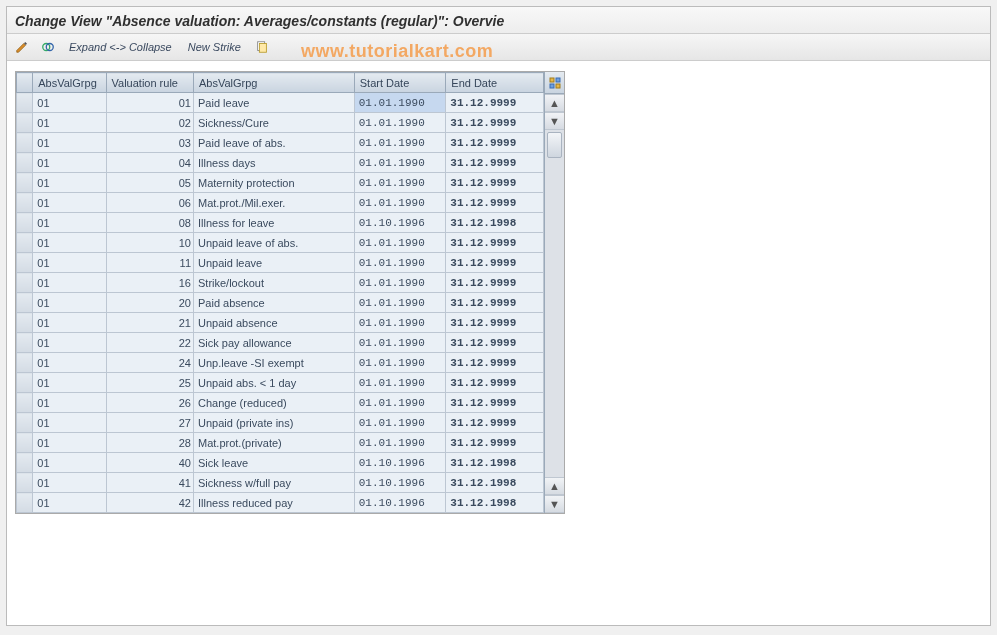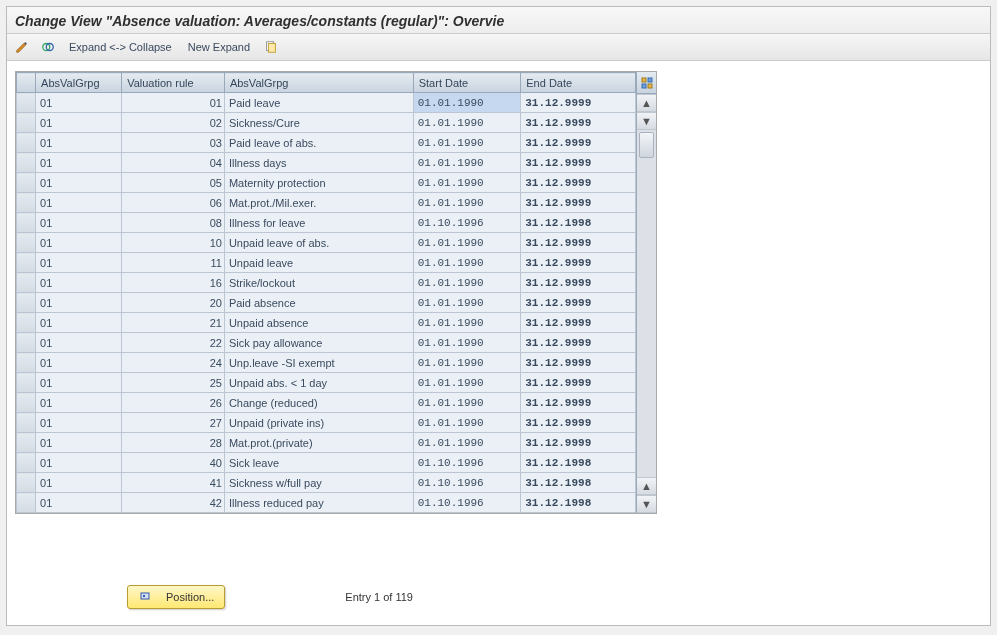--- a/index.html
+++ b/index.html
@@ -29,20 +29,21 @@
       background: linear-gradient(#f8f8f8,#ededed);
     }
     .toolbar {
       display: flex;
       align-items: center;
       gap: 8px;
       padding: 4px 6px;
       background: linear-gradient(#f6f6f6,#e6e6e6);
       border-top: 1px solid #ccc;
       border-bottom: 1px solid #ccc;
+      font-style: italic;
     }
     .tb-icon {
       width: 18px;
       height: 18px;
       display: inline-flex;
       align-items: center;
       justify-content: center;
       border: 1px solid transparent;
       border-radius: 2px;
       font-size: 13px;
@@ -63,21 +64,21 @@
       color: #f4a55c;
       letter-spacing: 0.5px;
       pointer-events: none;
       opacity: 0.95;
     }
     .content {
       padding: 10px 8px 0 8px;
     }
     .table-frame {
       display: flex;
-      width: 642px;
+      width: 550px;
       border: 1px solid #aaa;
     }
     .table-inner {
       flex: 1;
     }
     table {
       border-collapse: collapse;
       width: 100%;
       font-family: Arial,Helvetica,sans-serif;
     }
@@ -201,29 +202,30 @@
           <path d="M11 3 L13 5" stroke="#555" stroke-width="2"></path>
         </svg>
     </span>
     <span class="tb-icon" title="Other view">
       <svg width="14" height="14" viewBox="0 0 16 16">
           <circle cx="6" cy="8" r="4" fill="none" stroke="#3a6" stroke-width="1.5"></circle>
           <circle cx="10" cy="8" r="4" fill="none" stroke="#36a" stroke-width="1.5"></circle>
         </svg>
     </span>
     <span class="tb-label">Expand &lt;-&gt; Collapse</span>
-    <span class="tb-label">New Expand</span>
+    <span class="tb-label">New Strike</span>
     <span class="tb-icon" title="Copy">
       <svg width="14" height="14" viewBox="0 0 16 16">
           <rect x="3" y="2" width="8" height="10" fill="#fff" stroke="#888"></rect>
           <rect x="5" y="4" width="8" height="10" fill="#ffe9a8" stroke="#b89b2d"></rect>
         </svg>
     </span>
   </div>
 
+  <div class="watermark">www.tutorialkart.com</div>
 
   <div class="content">
     <div class="table-frame">
       <div class="table-inner">
         <table>
           <colgroup>
             <col class="c-sel">
               <col class="c-grp">
               <col class="c-rule">
               <col class="c-desc">
@@ -425,25 +427,13 @@
         <div class="arrow">▼</div>
         <div class="track">
           <div class="thumb"></div>
         </div>
         <div class="arrow">▲</div>
         <div class="arrow">▼</div>
       </div>
     </div>
   </div>
 
-  <div class="bottom-bar">
-    <button class="position-btn">
-      <span class="pin">
-        <svg width="12" height="12" viewBox="0 0 12 12">
-            <rect x="2" y="2" width="8" height="6" fill="#cfe0f7" stroke="#3756a8"></rect>
-            <rect x="4" y="4" width="2" height="2" fill="#3756a8"></rect>
-          </svg>
-      </span>
-      <span>Position...</span>
-    </button>
-    <span class="entry-label">Entry 1 of 119</span>
-  </div>
 </div>
 
 </body></html>

